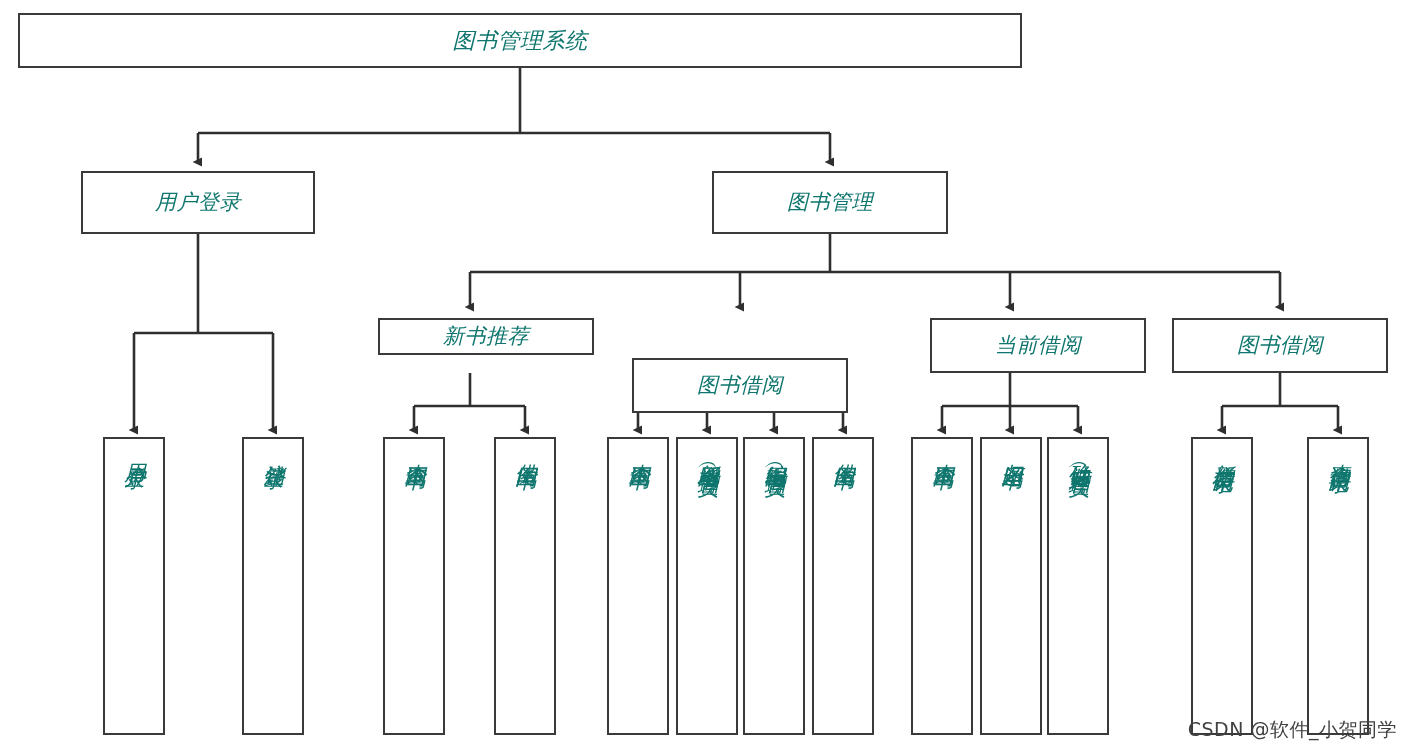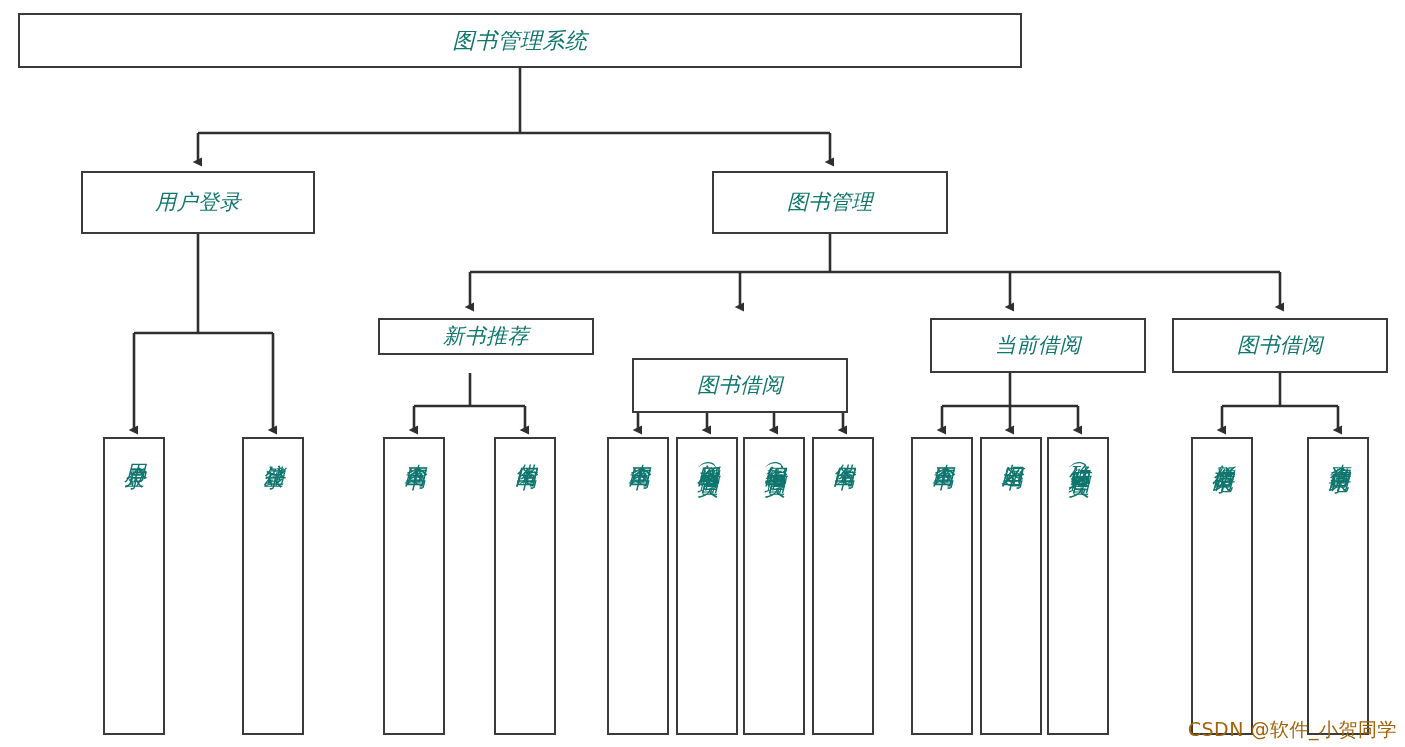--- a/index.html
+++ b/index.html
@@ -55,21 +55,21 @@
     text-orientation: upright;
     font-size: 21px;
     line-height: 1.32;
     letter-spacing: 2px;
     white-space: nowrap;
   }
   .watermark {
     position: absolute;
     right: 8px;
     bottom: 4px;
-    color: #a16207;
+    color: #404040;
     font-size: 19px;
     letter-spacing: 0.5px;
     z-index: 5;
     white-space: nowrap;
   }
 </style>
 </head>
 <body>
 
 <div id="canvas">

